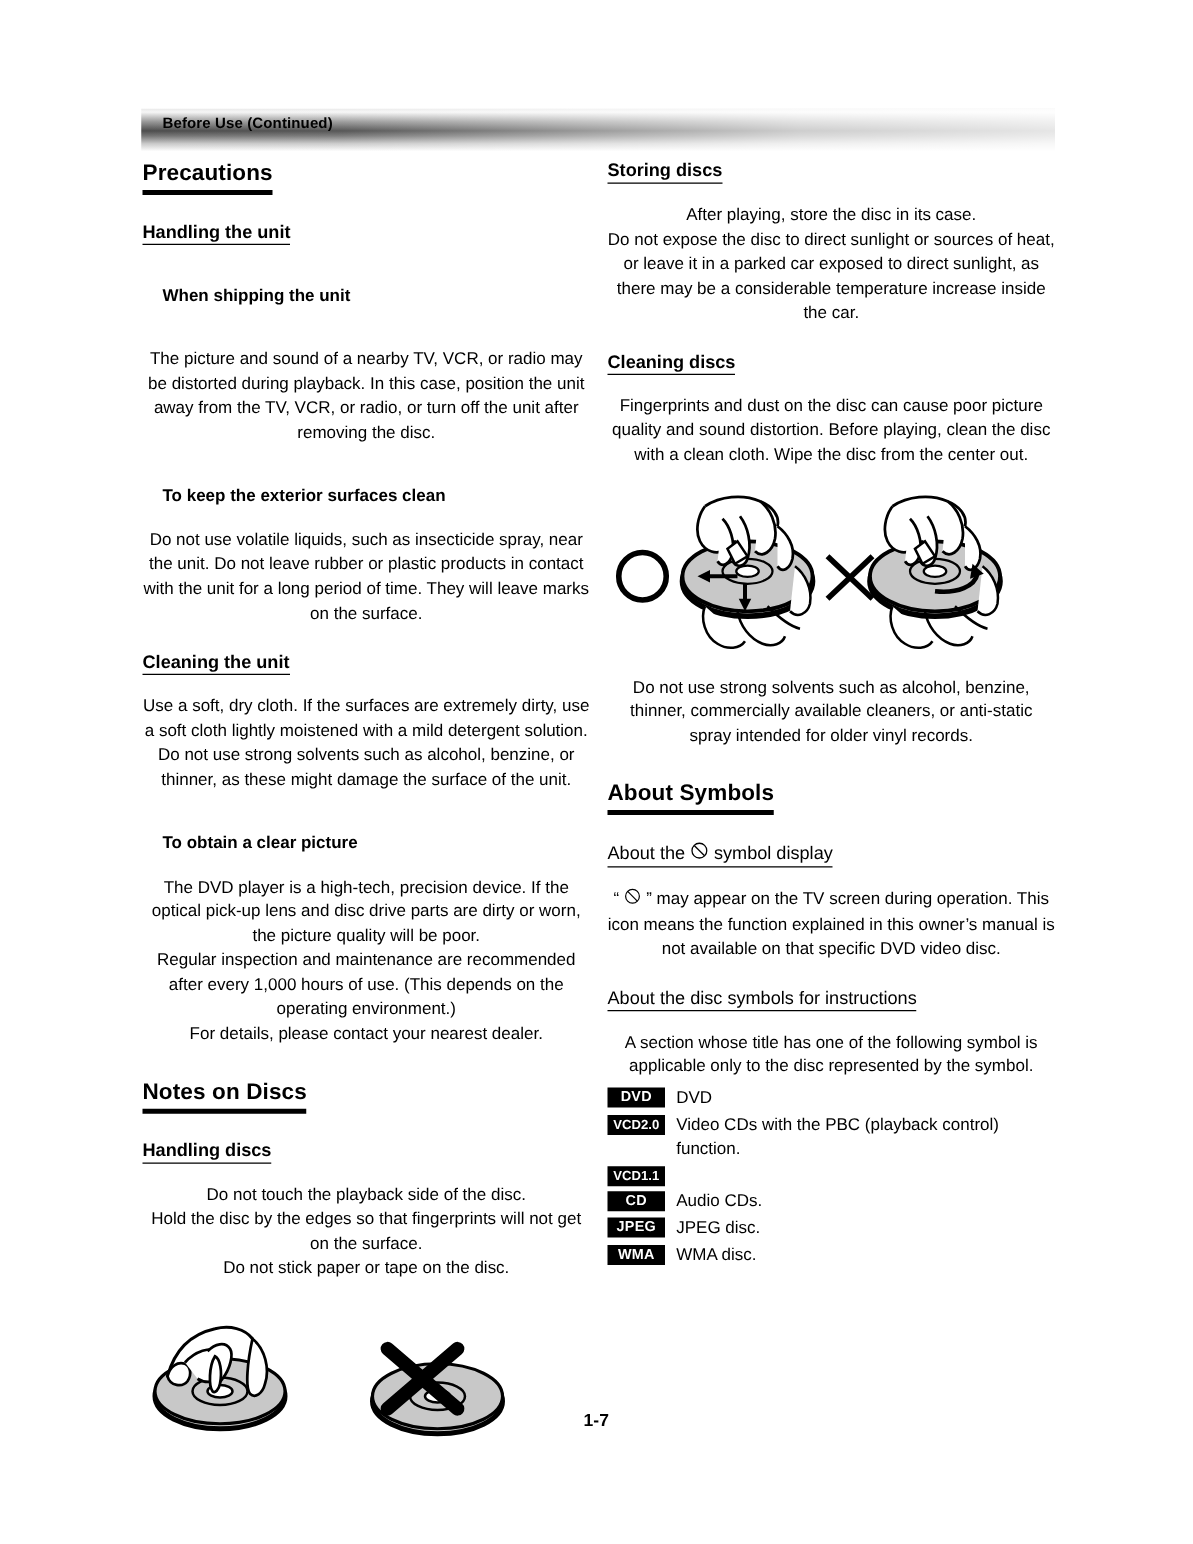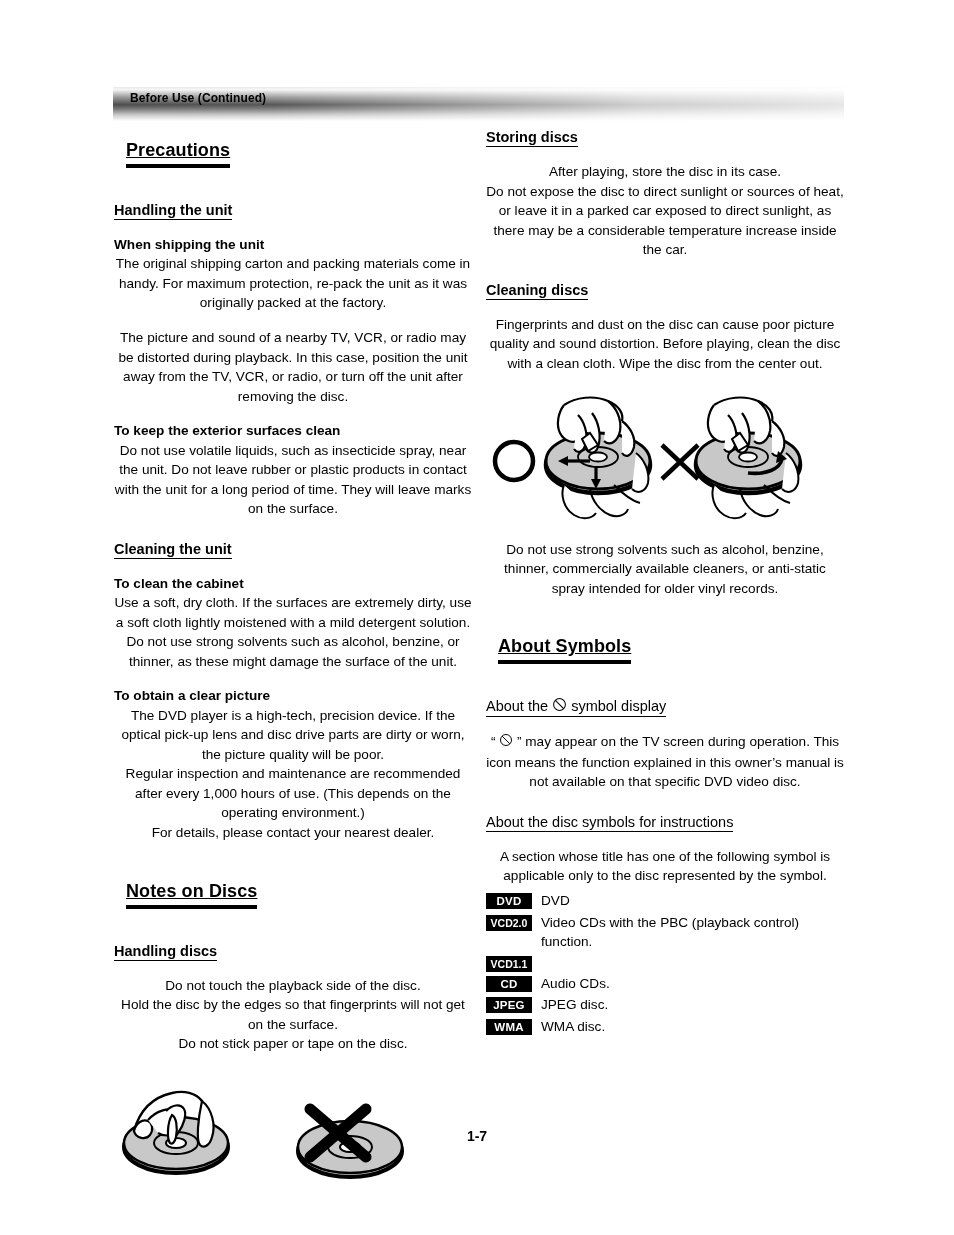--- a/index.html
+++ b/index.html
@@ -66,23 +66,22 @@
   .col-right { left: 486px; }
 
   
   .h-section {
     font-size: 18px;
     font-weight: bold;
     letter-spacing: 0.1px;
     display: inline-block;
     padding-bottom: 3px;
     border-bottom: 4px solid #000;
-    margin: 12px;
+    margin: 0;
     white-space: nowrap;
-    text-decoration: underline;
   }
   .h-sub {
     font-size: 14.5px;
     font-weight: bold;
     display: inline-block;
     padding-bottom: 1px;
     border-bottom: 1.6px solid #000;
     margin: 0;
     white-space: nowrap;
   }
@@ -90,21 +89,21 @@
     font-size: 14.5px;
     font-weight: normal;
     display: inline-block;
     padding-bottom: 1px;
     border-bottom: 1.6px solid #000;
     margin: 0;
   }
   .h-run {
     font-size: 13.6px;
     font-weight: bold;
-    margin: 0;
+    margin: 16px;
     line-height: 1.42;
   }
   p.body {
     font-size: 13.6px;
     line-height: 1.44;
     margin: 0;
     text-align: center;
   }
   .gap-sm { height: 11px; }
   .gap-md { height: 15px; }
@@ -175,38 +174,36 @@
 
     <div class="h-section">Precautions</div>
 
     <div class="gap-lg"></div>
 
     <div class="h-sub">Handling the unit</div>
 
     <div class="gap-md"></div>
 
     <div class="h-run">When shipping the unit</div>
-    <p class="body">The original shipping carton and packing materials come in handy. For maximum protection, re-pack the unit as it was originally packed at the factory.</p>
 
     <div class="gap-md"></div>
 
     <p class="body">The picture and sound of a nearby TV, VCR, or radio may be distorted during playback. In this case, position the unit away from the TV, VCR, or radio, or turn off the unit after removing the disc.</p>
 
     <div class="gap-md"></div>
 
     <div class="h-run">To keep the exterior surfaces clean</div>
     <p class="body">Do not use volatile liquids, such as insecticide spray, near the unit. Do not leave rubber or plastic products in contact with the unit for a long period of time. They will leave marks on the surface.</p>
 
     <div class="gap-lg"></div>
 
     <div class="h-sub">Cleaning the unit</div>
 
     <div class="gap-md"></div>
 
-    <div class="h-run">To clean the cabinet</div>
     <p class="body">Use a soft, dry cloth. If the surfaces are extremely dirty, use a soft cloth lightly moistened with a mild detergent solution. Do not use strong solvents such as alcohol, benzine, or thinner, as these might damage the surface of the unit.</p>
 
     <div class="gap-md"></div>
 
     <div class="h-run">To obtain a clear picture</div>
     <p class="body">The DVD player is a high-tech, precision device. If the optical pick-up lens and disc drive parts are dirty or worn, the picture quality will be poor.<br>Regular inspection and maintenance are recommended after every 1,000 hours of use. (This depends on the operating environment.)<br>For details, please contact your nearest dealer.</p>
 
     <div class="gap-xl"></div>
 
     <div class="h-section">Notes on Discs</div>

